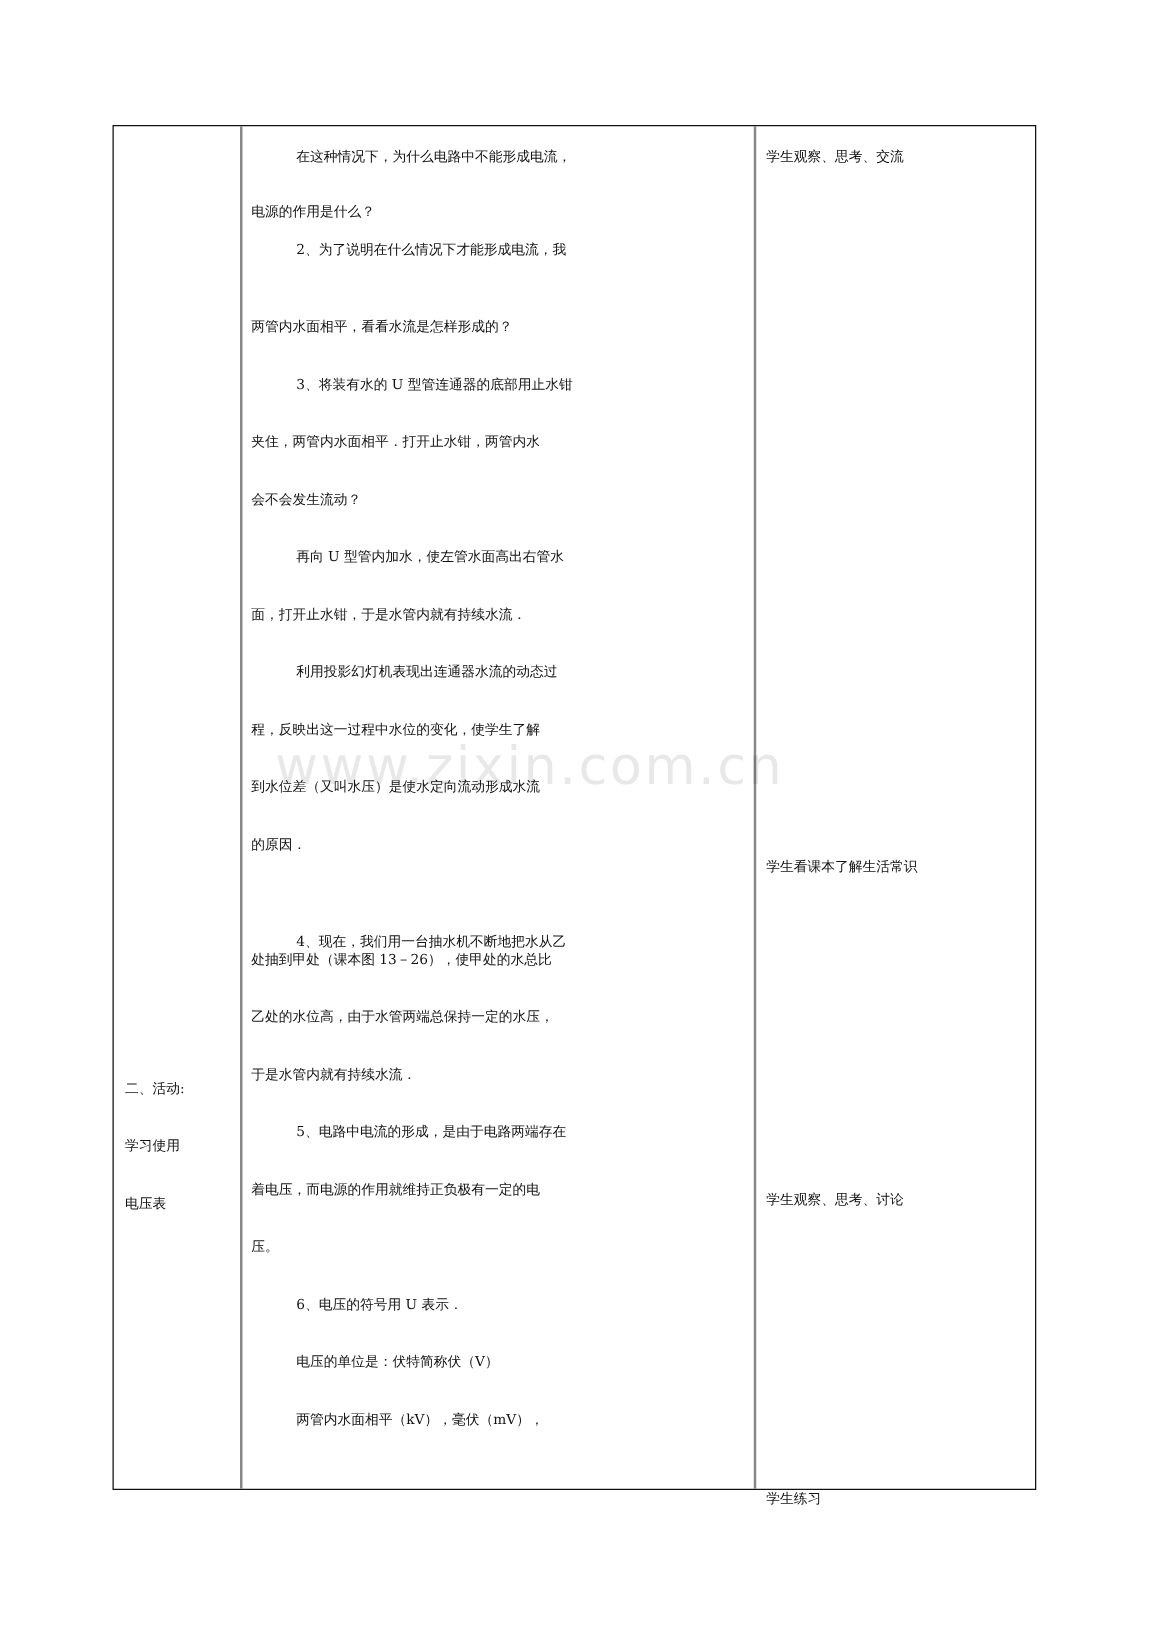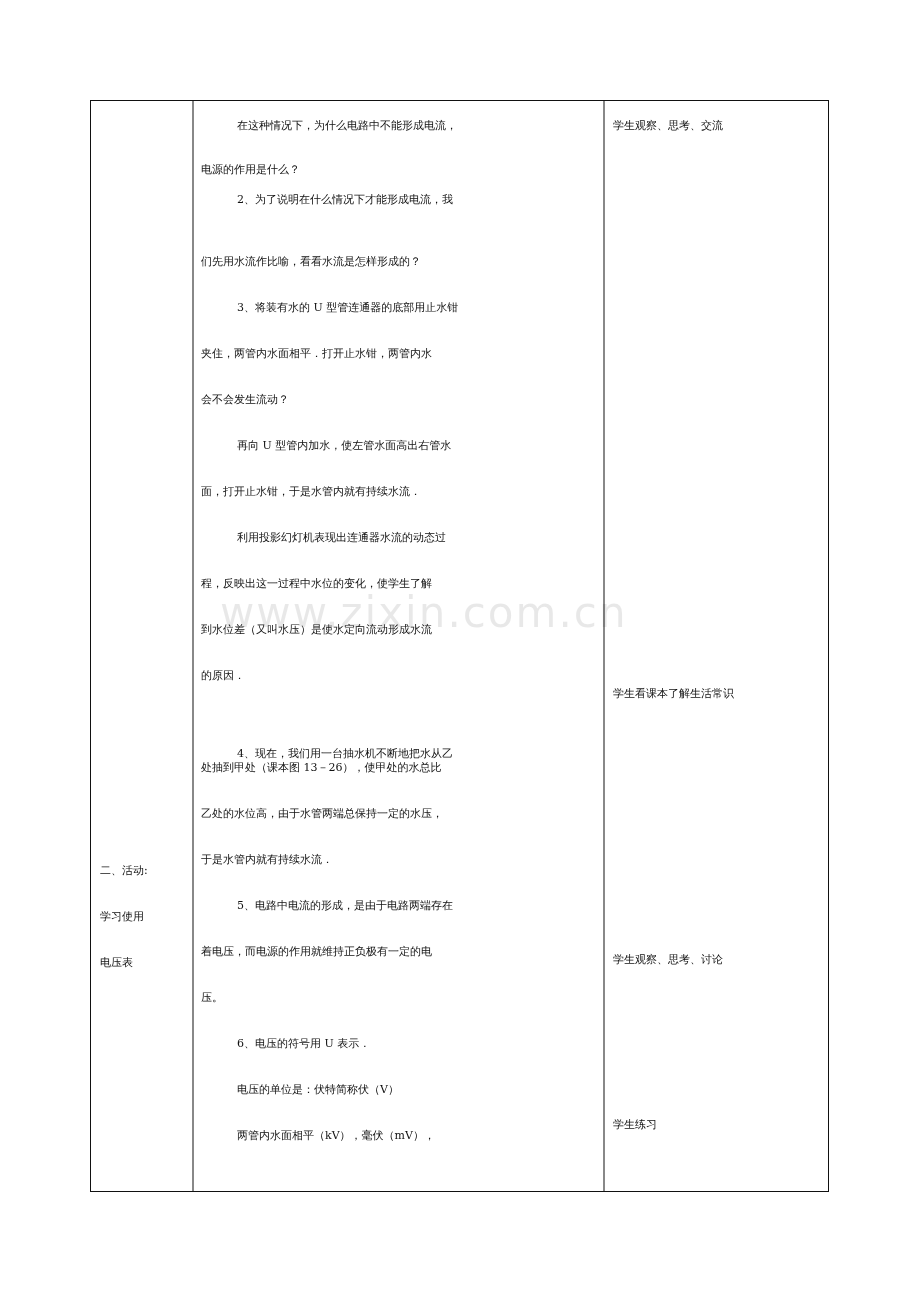--- a/index.html
+++ b/index.html
@@ -29,21 +29,21 @@
     <div class="line" style="top:760px">二、活动:</div>
     <div class="line" style="top:806px">学习使用</div>
     <div class="line" style="top:852px">电压表</div>
   </div>
 
   <div class="col2">
     <div class="line indent" style="top:15px">在这种情况下，为什么电路中不能形成电流，</div>
     <div class="line" style="top:59px">电源的作用是什么？</div>
 
     <div class="line indent" style="top:89px">2、为了说明在什么情况下才能形成电流，我</div>
-    <div class="line" style="top:151px">们先用水流作比喻，看看水流是怎样形成的？</div>
+    <div class="line" style="top:151px">两管内水面相平，看看水流是怎样形成的？</div>
 
     <div class="line indent" style="top:197px">3、将装有水的 U 型管连通器的底部用止水钳</div>
     <div class="line" style="top:243px">夹住，两管内水面相平．打开止水钳，两管内水</div>
     <div class="line" style="top:289px">会不会发生流动？</div>
 
     <div class="line indent" style="top:335px">再向 U 型管内加水，使左管水面高出右管水</div>
     <div class="line" style="top:381px">面，打开止水钳，于是水管内就有持续水流．</div>
 
     <div class="line indent" style="top:427px">利用投影幻灯机表现出连通器水流的动态过</div>
     <div class="line" style="top:473px">程，反映出这一过程中水位的变化，使学生了解</div>
@@ -61,17 +61,17 @@
 
     <div class="line indent" style="top:933px">6、电压的符号用 U 表示．</div>
     <div class="line indent" style="top:979px">电压的单位是：伏特简称伏（V）</div>
     <div class="line indent" style="top:1025px">两管内水面相平（kV），毫伏（mV），</div>
   </div>
 
   <div class="col3">
     <div class="line" style="top:15px">学生观察、思考、交流</div>
     <div class="line" style="top:583px">学生看课本了解生活常识</div>
     <div class="line" style="top:849px">学生观察、思考、讨论</div>
-    <div class="line" style="top:1014px">学生练习</div>
+    <div class="line" style="top:1088px">学生练习</div>
   </div>
 </div>
 
 <div class="watermark">www.zixin.com.cn</div>
 
 </body></html>

